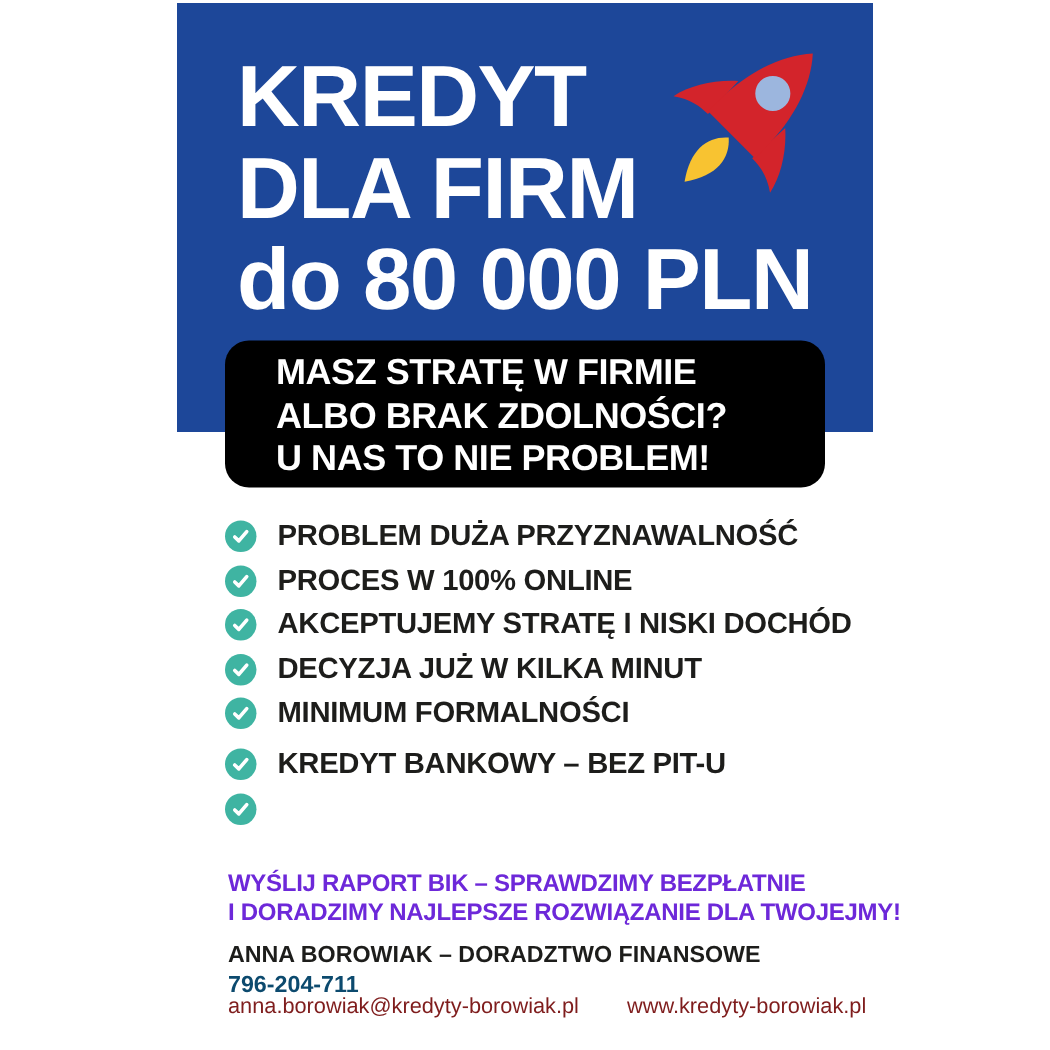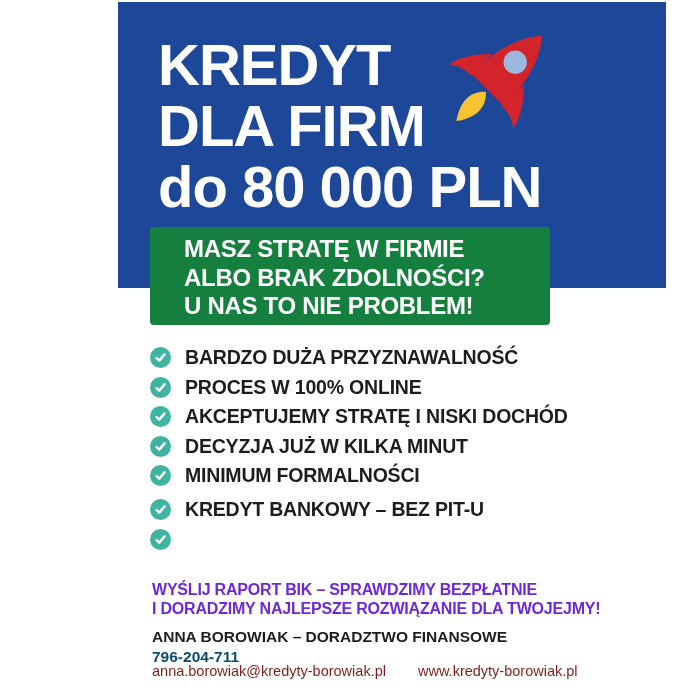--- a/index.html
+++ b/index.html
@@ -1,28 +1,28 @@
 <!DOCTYPE html>
 <html><head>
 <meta charset="utf-8">
 <style>
   html,body { margin:0; padding:0; }
   body { width:700px; height:700px; background:#ffffff; font-family:"Liberation Sans", sans-serif; }
 
   #poster { position:relative; width:700px; height:700px; background:#ffffff; overflow:hidden; }
 
   
-  .blue-panel { position:absolute; left:118px; top:2px; width:548px; height:286px; background:#1d4799; }
+  .blue-panel { position:absolute; left:118px; top:2px; width:464px; height:286px; background:#1d4799; }
   .headline { position:absolute; left:40px; top:32px; color:#ffffff; font-weight:800;
               font-size:58px; line-height:61px; letter-spacing:-1px; white-space:nowrap; }
   .rocket { position:absolute; left:315px; top:10px; width:135px; height:130px; }
 
   
   .red-banner { position:absolute; left:150px; top:227px; width:400px; height:98px;
-                background:#15803d; border-radius:4px; box-sizing:border-box;
+                background:#000000; border-radius:16px; box-sizing:border-box;
                 padding:8px 0 0 34px; }
   .red-banner .bl { color:#ffffff; font-weight:800; font-size:24px; line-height:28.5px;
                     letter-spacing:-0.3px; white-space:nowrap; }
 
   
   .checklist { position:absolute; left:150px; top:347px; width:440px; margin:0; padding:0; list-style:none; }
   .checklist li { display:flex; align-items:flex-start; margin-bottom:6.5px; }
   .checklist li.group-gap { margin-top:11px; }
   .check-badge { flex:0 0 21px; width:21px; height:21px; border-radius:50%; background:#3fb4a2;
                  display:flex; align-items:center; justify-content:center; margin-right:14px; }
@@ -69,21 +69,21 @@
     <div class="bl">U NAS TO NIE PROBLEM!</div>
   </div>
 
   <ul class="checklist">
     <li>
       <span class="check-badge">
         <svg viewBox="0 0 13 13">
             <polyline points="2.5,7 5.2,9.6 10.5,3.4" fill="none" stroke="#ffffff" stroke-width="2.4" stroke-linecap="round" stroke-linejoin="round"></polyline>
           </svg>
       </span>
-      <span class="item-label">BARDZO DUŻA PRZYZNAWALNOŚĆ</span>
+      <span class="item-label">PROBLEM DUŻA PRZYZNAWALNOŚĆ</span>
     </li>
     <li>
       <span class="check-badge">
         <svg viewBox="0 0 13 13">
             <polyline points="2.5,7 5.2,9.6 10.5,3.4" fill="none" stroke="#ffffff" stroke-width="2.4" stroke-linecap="round" stroke-linejoin="round"></polyline>
           </svg>
       </span>
       <span class="item-label">PROCES W 100% ONLINE</span>
     </li>
     <li>

